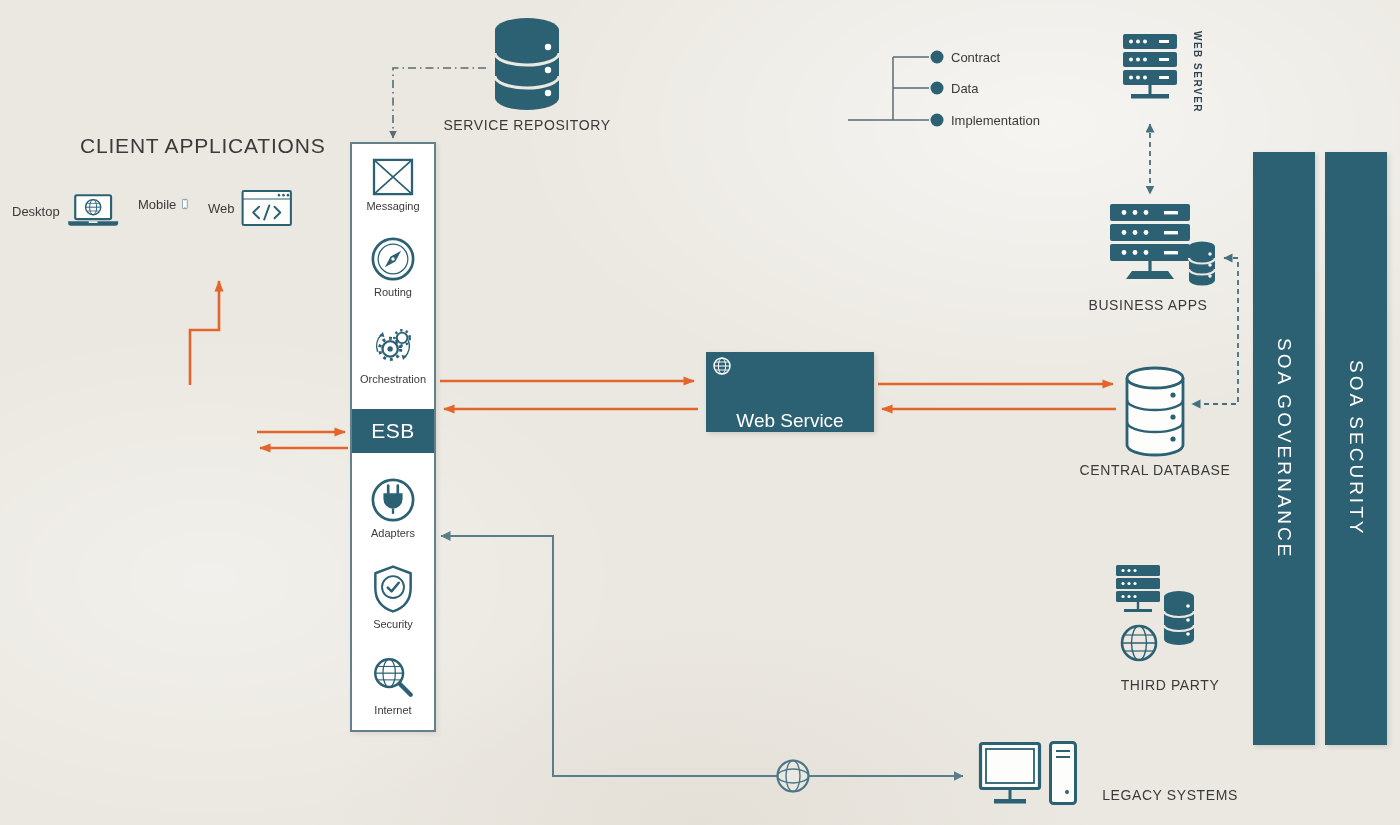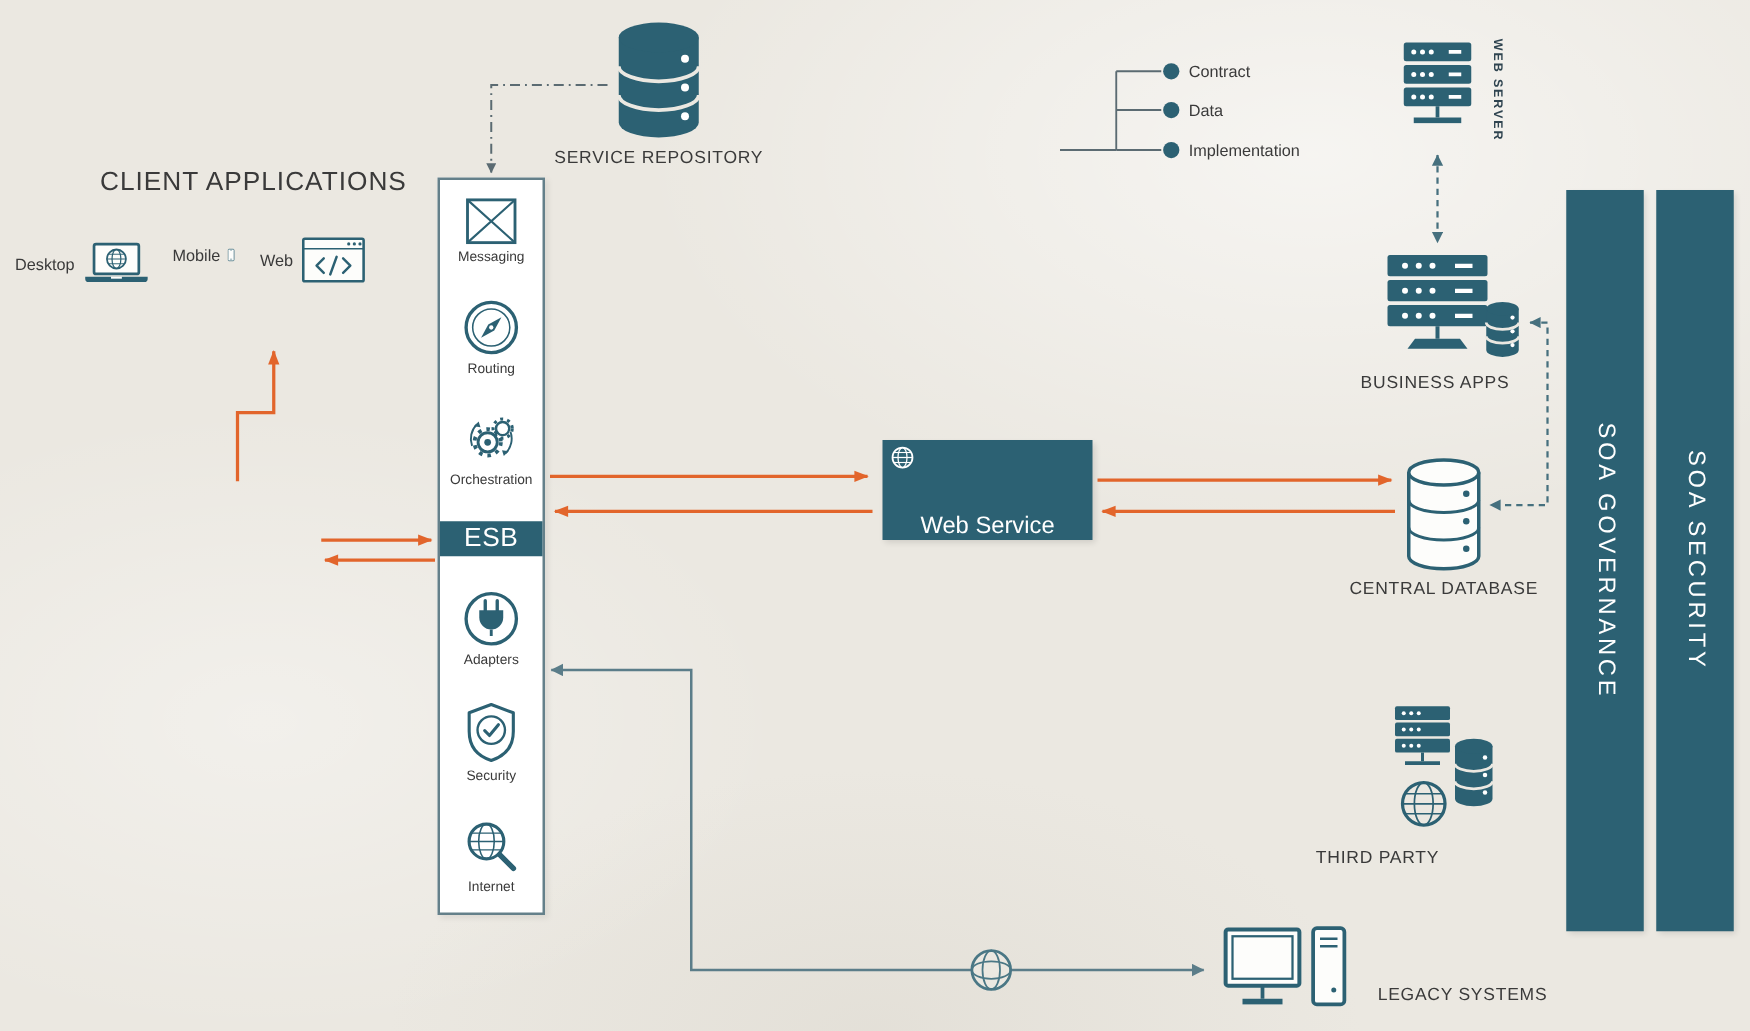--- a/index.html
+++ b/index.html
@@ -29,21 +29,21 @@
   .cloud-label{position:absolute;left:0;right:0;top:32px;text-align:center;font-size:13px;color:#3a3a3a;}
   .esb-bar{
     position:absolute;left:350px;top:142px;width:86px;height:590px;background:#fff;
     border:2px solid #64808a;box-sizing:border-box;z-index:2;
     display:flex;flex-direction:column;align-items:center;justify-content:space-between;
     padding:14px 0;box-shadow:2px 2px 5px rgba(0,0,0,.08);
   }
   .esb-item{display:flex;flex-direction:column;align-items:center;gap:4px;}
   .esb-item-label{font-size:11px;color:#3a3a3a;white-space:nowrap;}
   .esb-chip{
-    width:100%;height:28px;background:#2c6173;color:#fff;display:flex;align-items:center;
+    width:100%;height:44px;background:#2c6173;color:#fff;display:flex;align-items:center;
     justify-content:center;font-size:21px;letter-spacing:.5px;
   }
   .webservice{
     position:absolute;left:706px;top:352px;width:168px;height:80px;background:#2c6173;
     color:#fff;display:flex;align-items:flex-end;justify-content:center;font-size:19px;
     z-index:2;box-shadow:2px 2px 5px rgba(0,0,0,.12);
   }
   .ws-globe{position:absolute;top:4px;left:6px;}
   .vbar{
     position:absolute;top:152px;width:62px;height:593px;background:#2c6173;color:#fff;
@@ -357,21 +357,21 @@
       <circle cx="76" cy="57" r="1.8" fill="#fff"></circle>
       <circle cx="76" cy="71" r="1.8" fill="#fff"></circle>
 
       <circle cx="27" cy="80" r="17" fill="#ebe8e1" stroke="#2c6173" stroke-width="2.6"></circle>
       <ellipse cx="27" cy="80" rx="7.5" ry="17" fill="none" stroke="#2c6173" stroke-width="1.4"></ellipse>
       <line x1="10" y1="80" x2="44" y2="80" stroke="#2c6173" stroke-width="1.4"></line>
       <line x1="12.5" y1="72" x2="41.5" y2="72" stroke="#2c6173" stroke-width="1.2"></line>
       <line x1="12.5" y1="88" x2="41.5" y2="88" stroke="#2c6173" stroke-width="1.2"></line>
     </svg>
   </div>
-  <div class="caption" style="left:1012px;top:677px;width:180px;">THIRD PARTY</div>
+  <div class="caption" style="left:1080px;top:677px;width:180px;">THIRD PARTY</div>
 
   <div class="vbar gov">
     <span>SOA GOVERNANCE</span>
   </div>
   <div class="vbar sec">
     <span>SOA SECURITY</span>
   </div>
 
   <div class="abs z2" style="left:774px;top:757px;">
     <svg width="38" height="38" viewBox="0 0 38 38">

